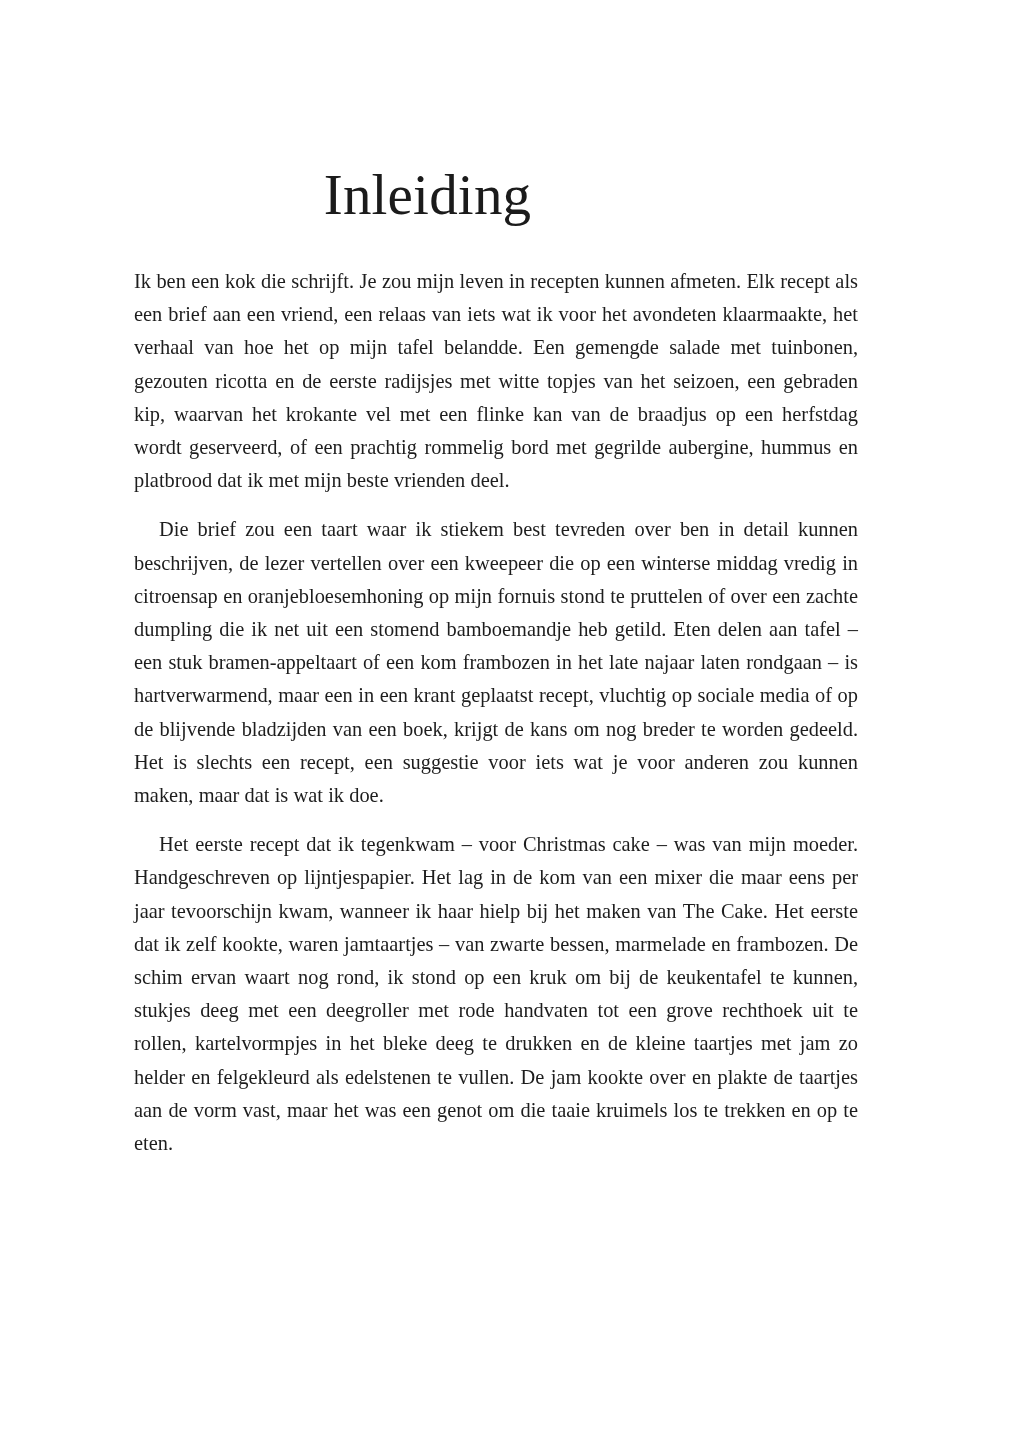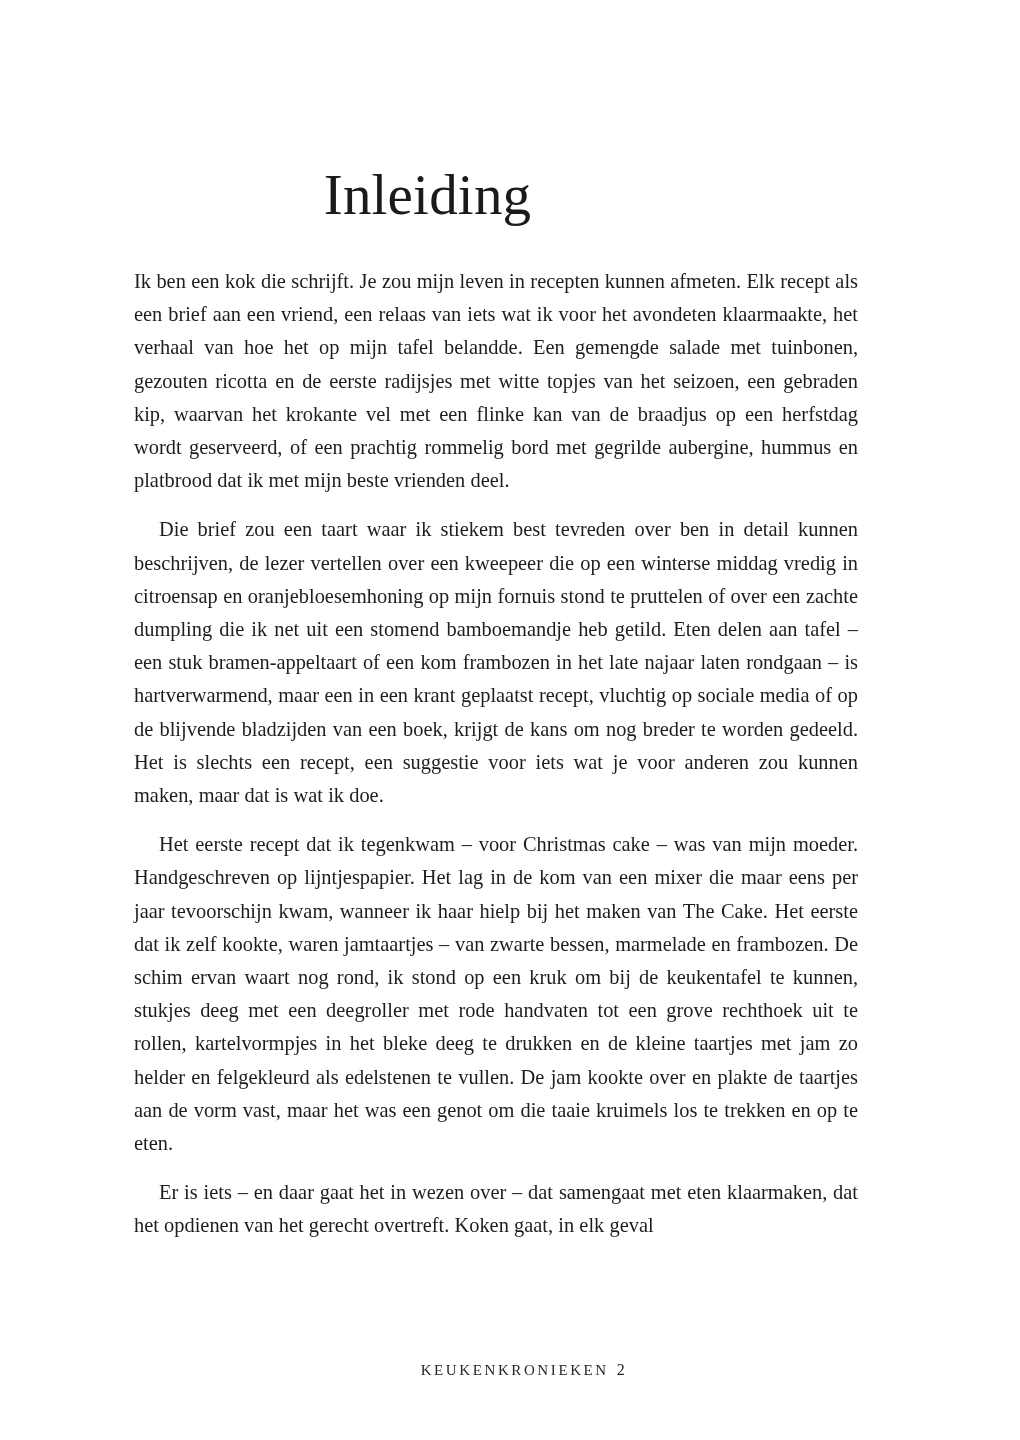--- a/index.html
+++ b/index.html
@@ -86,20 +86,16 @@
 <body>
 
 <div class="page">
 
   <h1 class="chapter-title">Inleiding</h1>
 
   <div class="body-block">
     <p>Ik ben een kok die schrijft. Je zou mijn leven in recepten kunnen afmeten. Elk recept als een brief aan een vriend, een relaas van iets wat ik voor het avondeten klaarmaakte, het verhaal van hoe het op mijn tafel belandde. Een gemengde salade met tuinbonen, gezouten ricotta en de eerste radijsjes met witte topjes van het seizoen, een gebraden kip, waarvan het krokante vel met een flinke kan van de braadjus op een herfstdag wordt geserveerd, of een prachtig rommelig bord met gegrilde aubergine, hummus en platbrood dat ik met mijn beste vrienden deel.</p>
     <p class="indented">Die brief zou een taart waar ik stiekem best tevreden over ben in detail kunnen beschrijven, de lezer vertellen over een kweepeer die op een winterse middag vredig in citroensap en oranjebloesemhoning op mijn fornuis stond te pruttelen of over een zachte dumpling die ik net uit een stomend bamboemandje heb getild. Eten delen aan tafel – een stuk bramen-appeltaart of een kom frambozen in het late najaar laten rondgaan – is hartverwarmend, maar een in een krant geplaatst recept, vluchtig op sociale media of op de blijvende bladzijden van een boek, krijgt de kans om nog breder te worden gedeeld. Het is slechts een recept, een suggestie voor iets wat je voor anderen zou kunnen maken, maar dat is wat ik doe.</p>
     <p class="indented">Het eerste recept dat ik tegenkwam – voor Christmas cake – was van mijn moeder. Handgeschreven op lijntjespapier. Het lag in de kom van een mixer die maar eens per jaar tevoorschijn kwam, wanneer ik haar hielp bij het maken van The Cake. Het eerste dat ik zelf kookte, waren jamtaartjes – van zwarte bessen, marmelade en frambozen. De schim ervan waart nog rond, ik stond op een kruk om bij de keukentafel te kunnen, stukjes deeg met een deegroller met rode handvaten tot een grove rechthoek uit te rollen, kartelvormpjes in het bleke deeg te drukken en de kleine taartjes met jam zo helder en felgekleurd als edelstenen te vullen. De jam kookte over en plakte de taartjes aan de vorm vast, maar het was een genot om die taaie kruimels los te trekken en op te eten.</p>
-    <p class="indented continues">Er is iets – en daar gaat het in wezen over – dat samengaat met eten klaarmaken, dat het opdienen van het gerecht overtreft. Koken gaat, in elk geval</p>
   </div>
 
-  <div class="running-foot">
-    <span>KEUKENKRONIEKEN</span><span class="foot-page">2</span>
-  </div>
 
 </div>
 
 </body></html>

